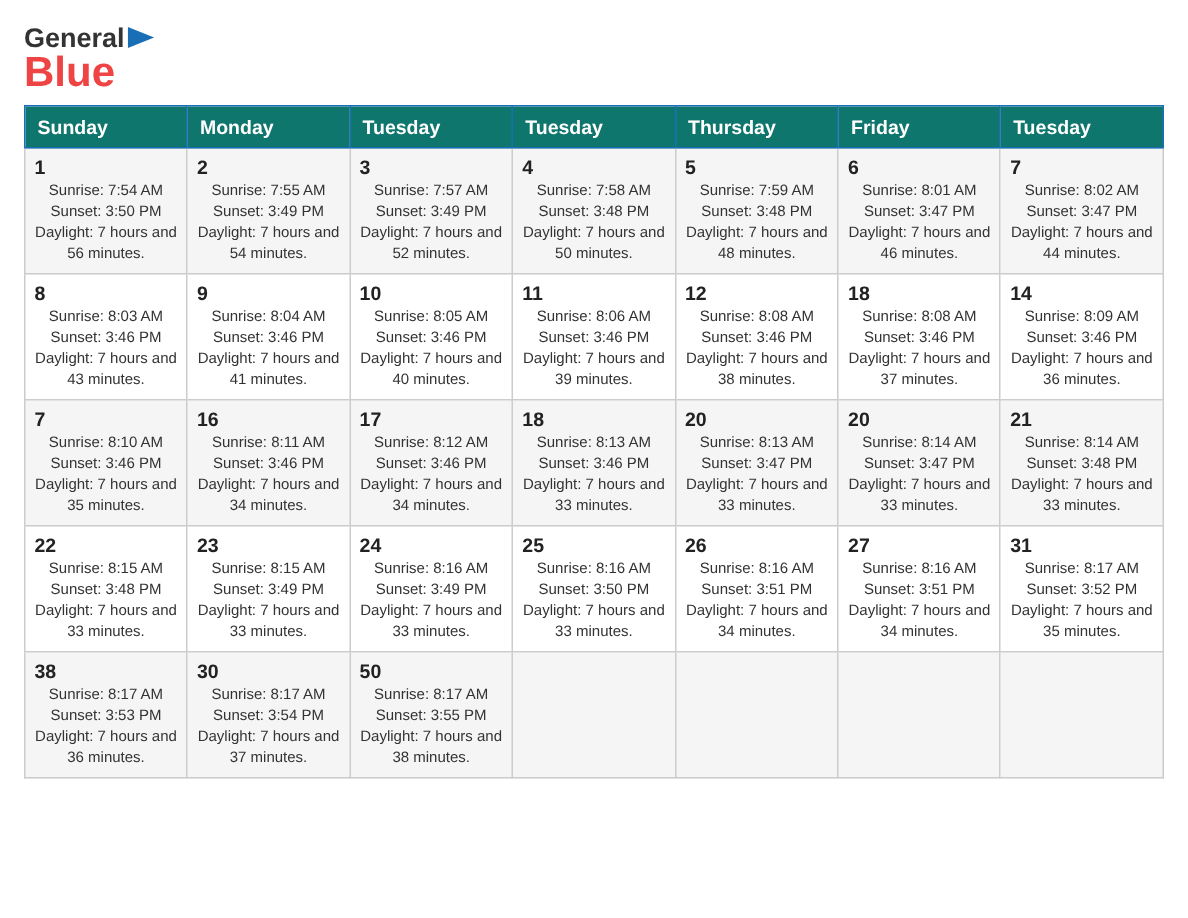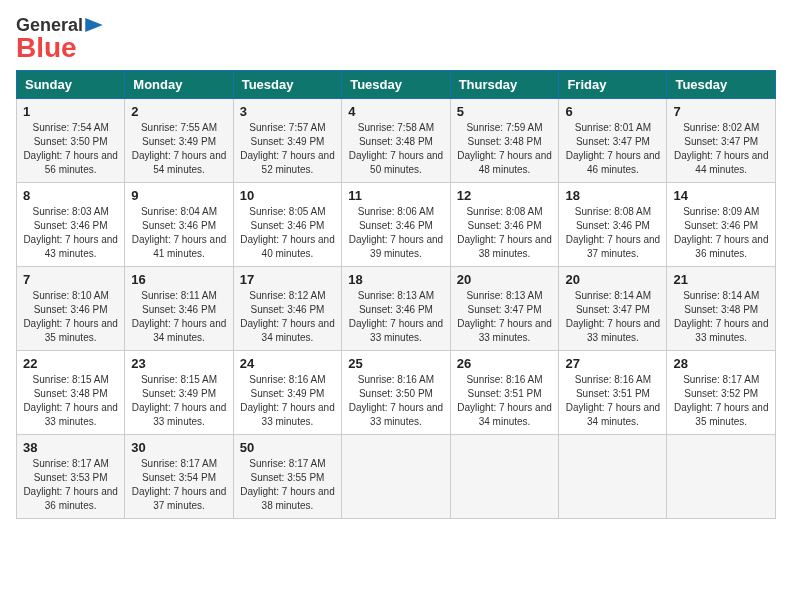--- a/index.html
+++ b/index.html
@@ -241,21 +241,21 @@
         </td>
         <td>
           <span class="day-num">26</span>
           <div class="day-detail">Sunrise: 8:16 AM<br>Sunset: 3:51 PM<br>Daylight: 7 hours and 34 minutes.</div>
         </td>
         <td>
           <span class="day-num">27</span>
           <div class="day-detail">Sunrise: 8:16 AM<br>Sunset: 3:51 PM<br>Daylight: 7 hours and 34 minutes.</div>
         </td>
         <td>
-          <span class="day-num">28</span>
+          <span class="day-num">31</span>
           <div class="day-detail">Sunrise: 8:17 AM<br>Sunset: 3:52 PM<br>Daylight: 7 hours and 35 minutes.</div>
         </td>
       </tr>
       <tr>
         <td>
           <span class="day-num">38</span>
           <div class="day-detail">Sunrise: 8:17 AM<br>Sunset: 3:53 PM<br>Daylight: 7 hours and 36 minutes.</div>
         </td>
         <td>
           <span class="day-num">30</span>

